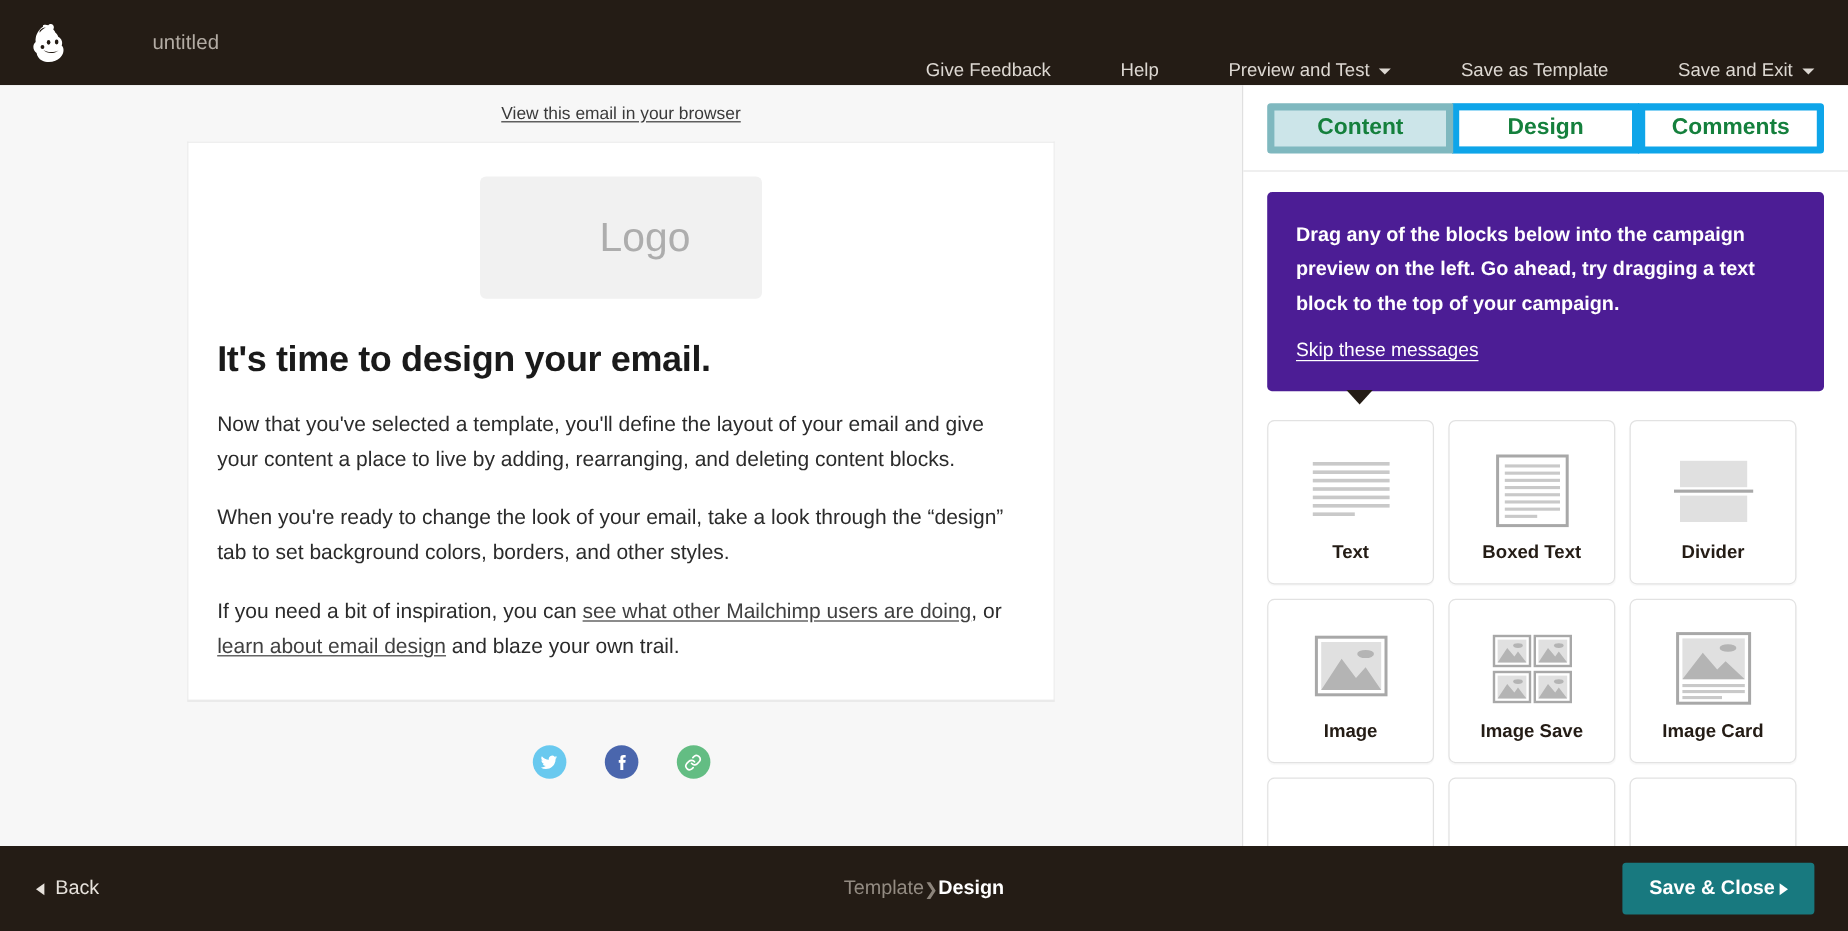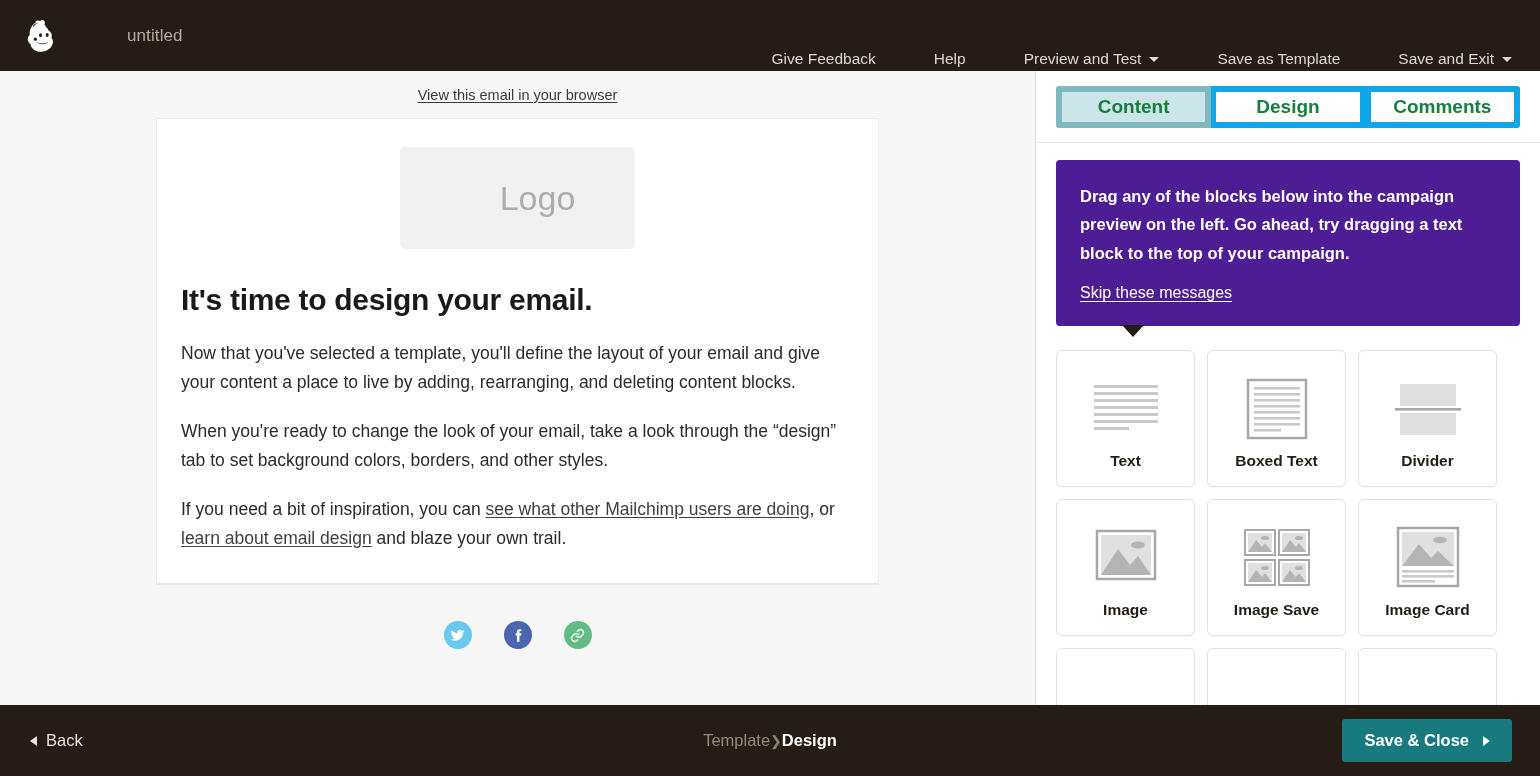--- a/index.html
+++ b/index.html
@@ -129,21 +129,21 @@
     position: absolute; left: 50%; transform: translateX(-50%);
     display: flex; align-items: center; gap: 0; font-size: 16.5px;
   }
   .crumb-inactive { color: #938b82; }
   .crumb-sep { color: #8d857c; font-size: 14px; }
   .crumb-active { color: #ffffff; font-weight: bold; }
   .save-close {
     margin-left: auto; margin-right: 28px;
     background: #18797f; color: #fff; font-size: 16.5px; font-weight: bold;
     height: 43px; padding: 0 22px; border: none; border-radius: 3px;
-    display: flex; align-items: center; gap: 14px; cursor: pointer;
+    display: flex; align-items: center; gap: 4px; cursor: pointer;
   }
   .chev-r { display:inline-block; width:0;height:0;border-top:5px solid transparent;border-bottom:5px solid transparent;border-left:7px solid #fff; }
 </style>
 </head>
 <body>
 
 <div class="app">
 
   <div class="topbar">
     <div class="logo-wrap">

